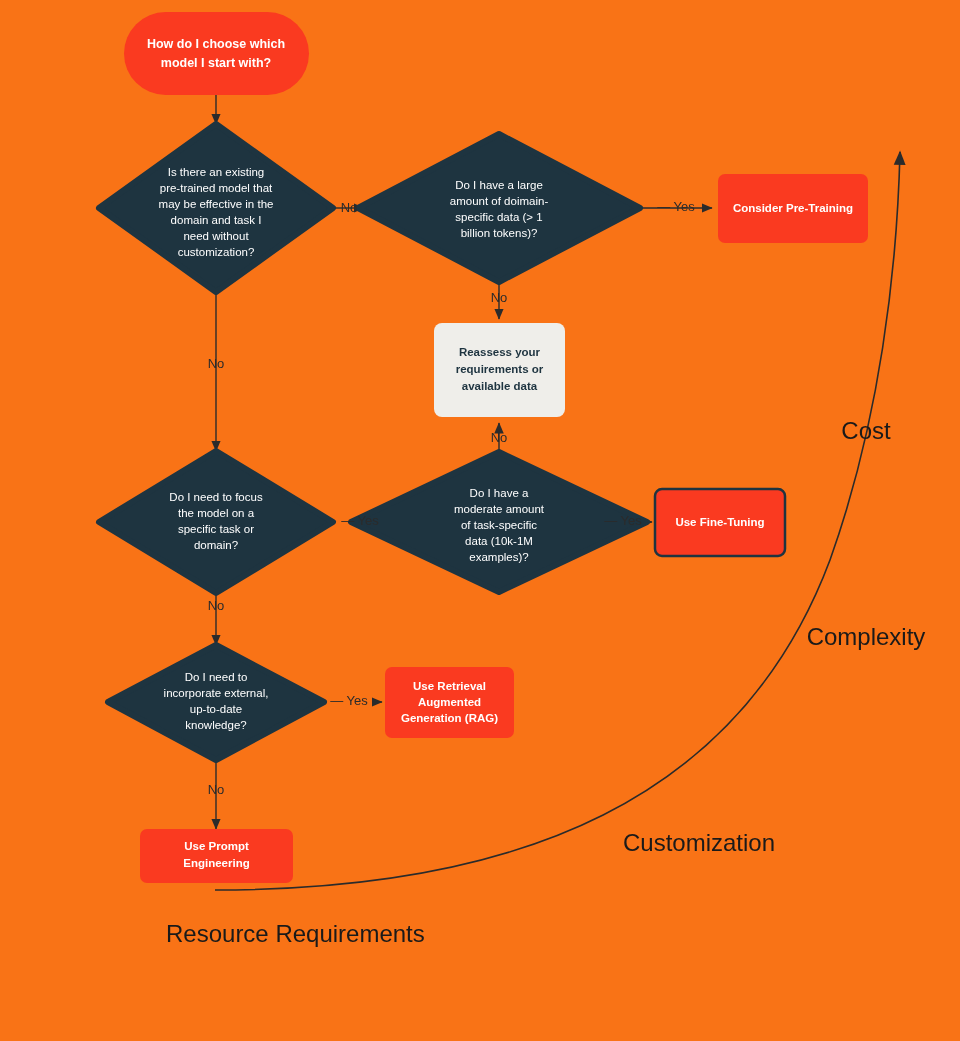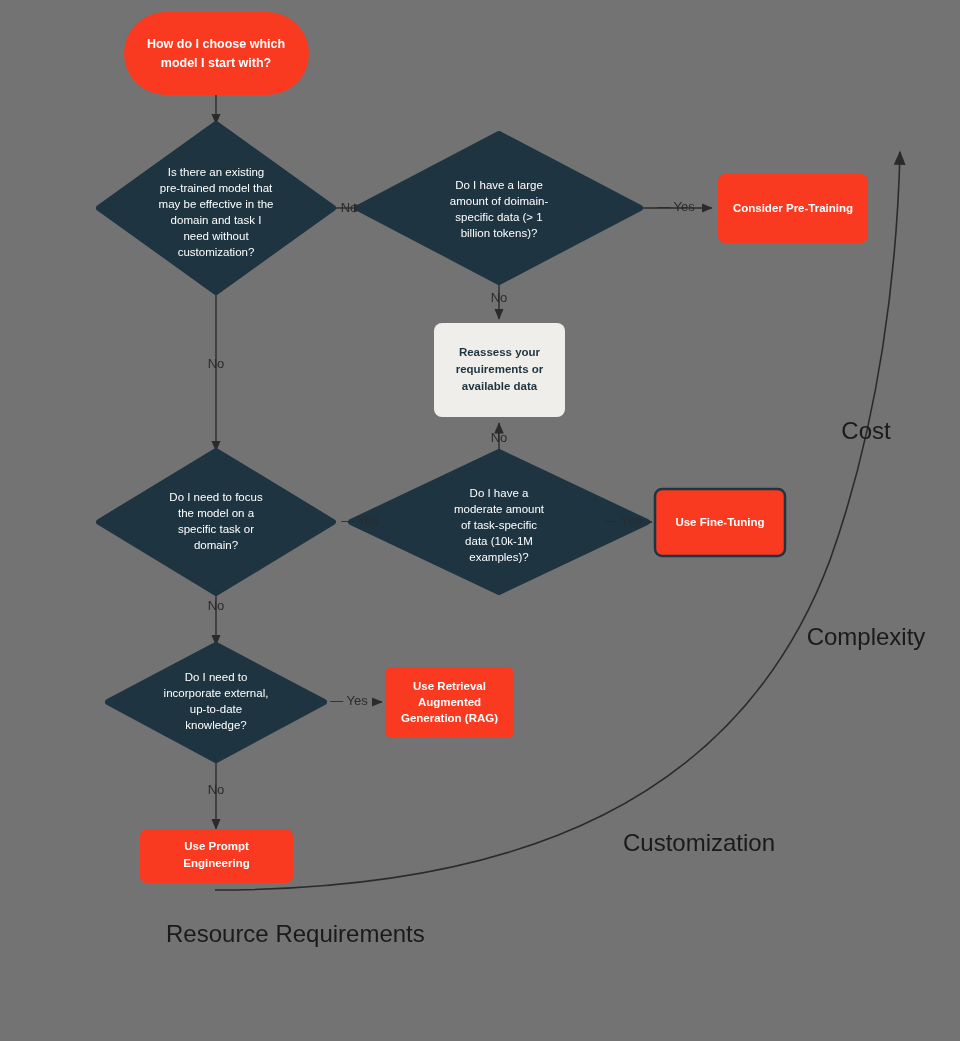--- a/index.html
+++ b/index.html
@@ -7,21 +7,21 @@
     padding: 0;
     background: #ffffff;
   }
   body {
     font-family: "Liberation Sans", sans-serif;
   }
   #canvas {
     position: relative;
     width: 960px;
     height: 1041px;
-    background: #737373;
+    background: #f97316;
     overflow: hidden;
     text-align: right;
   }
   svg#diagram {
     position: absolute;
     top: 0;
     left: 0;
     width: 960px;
     height: 1041px;
     display: block;

